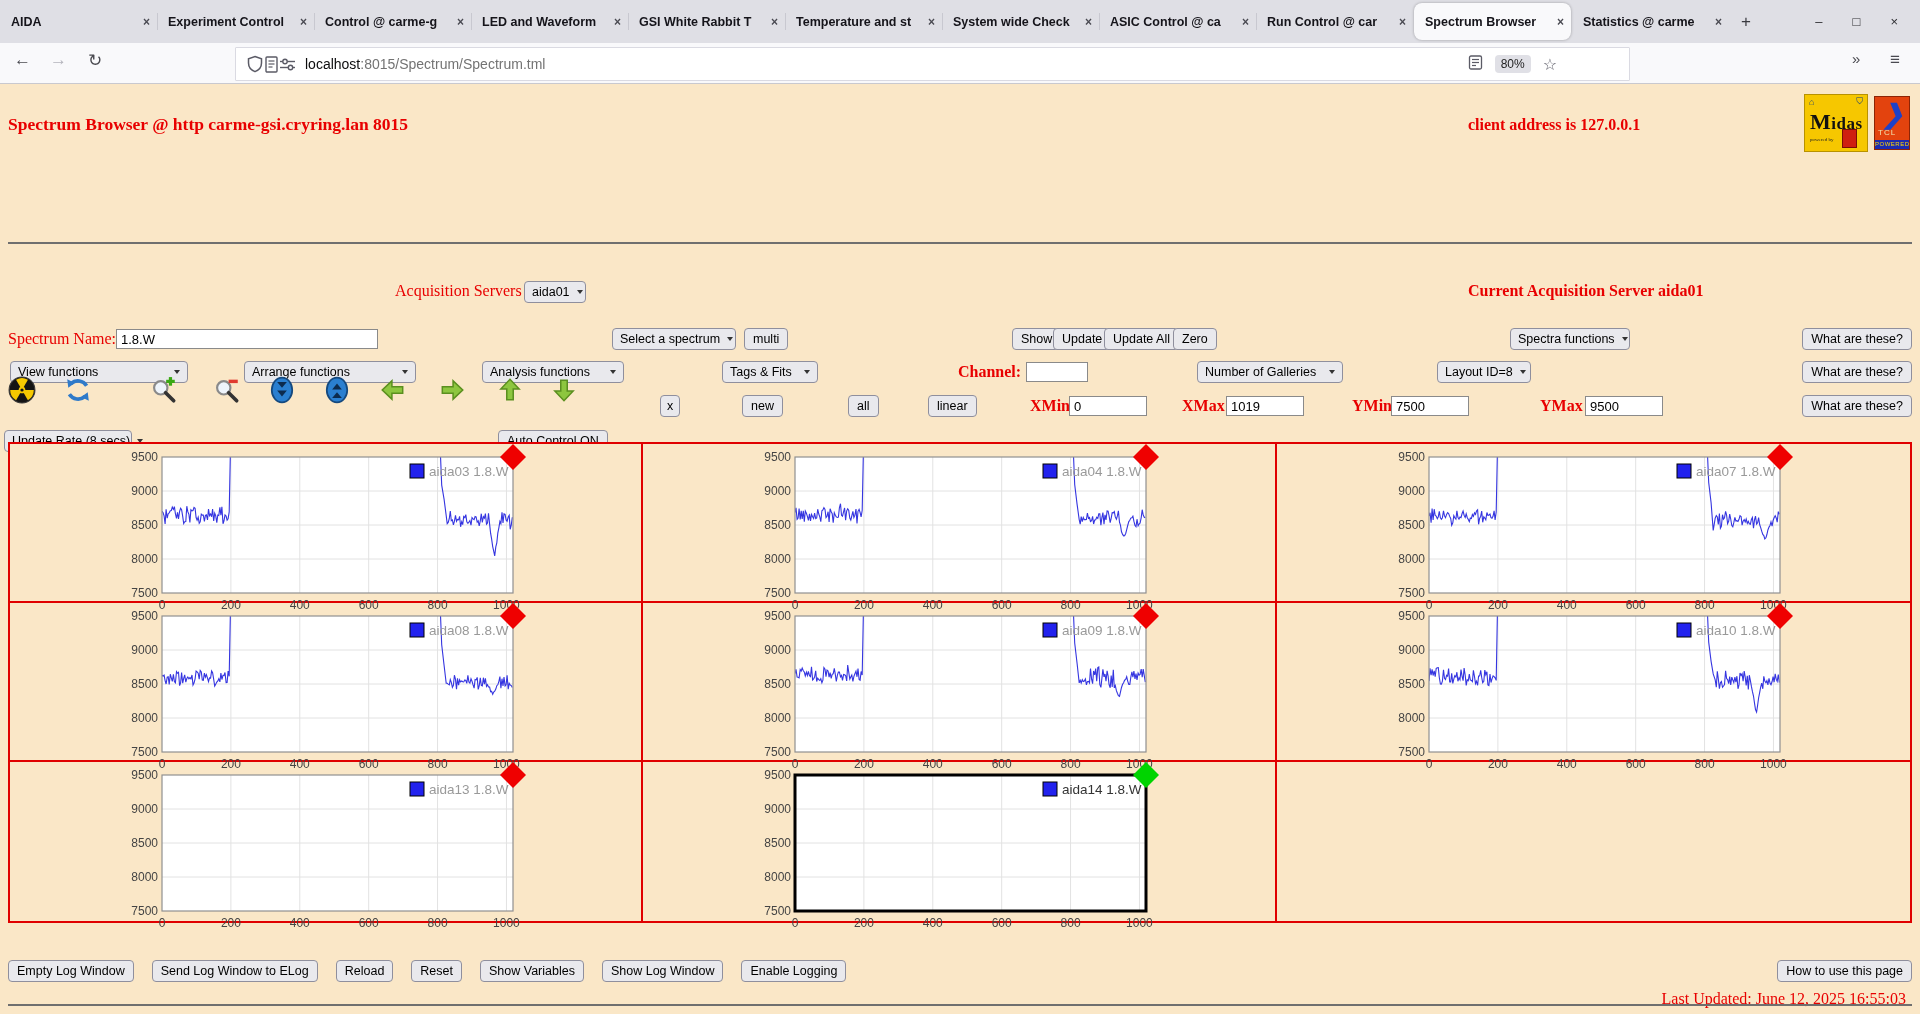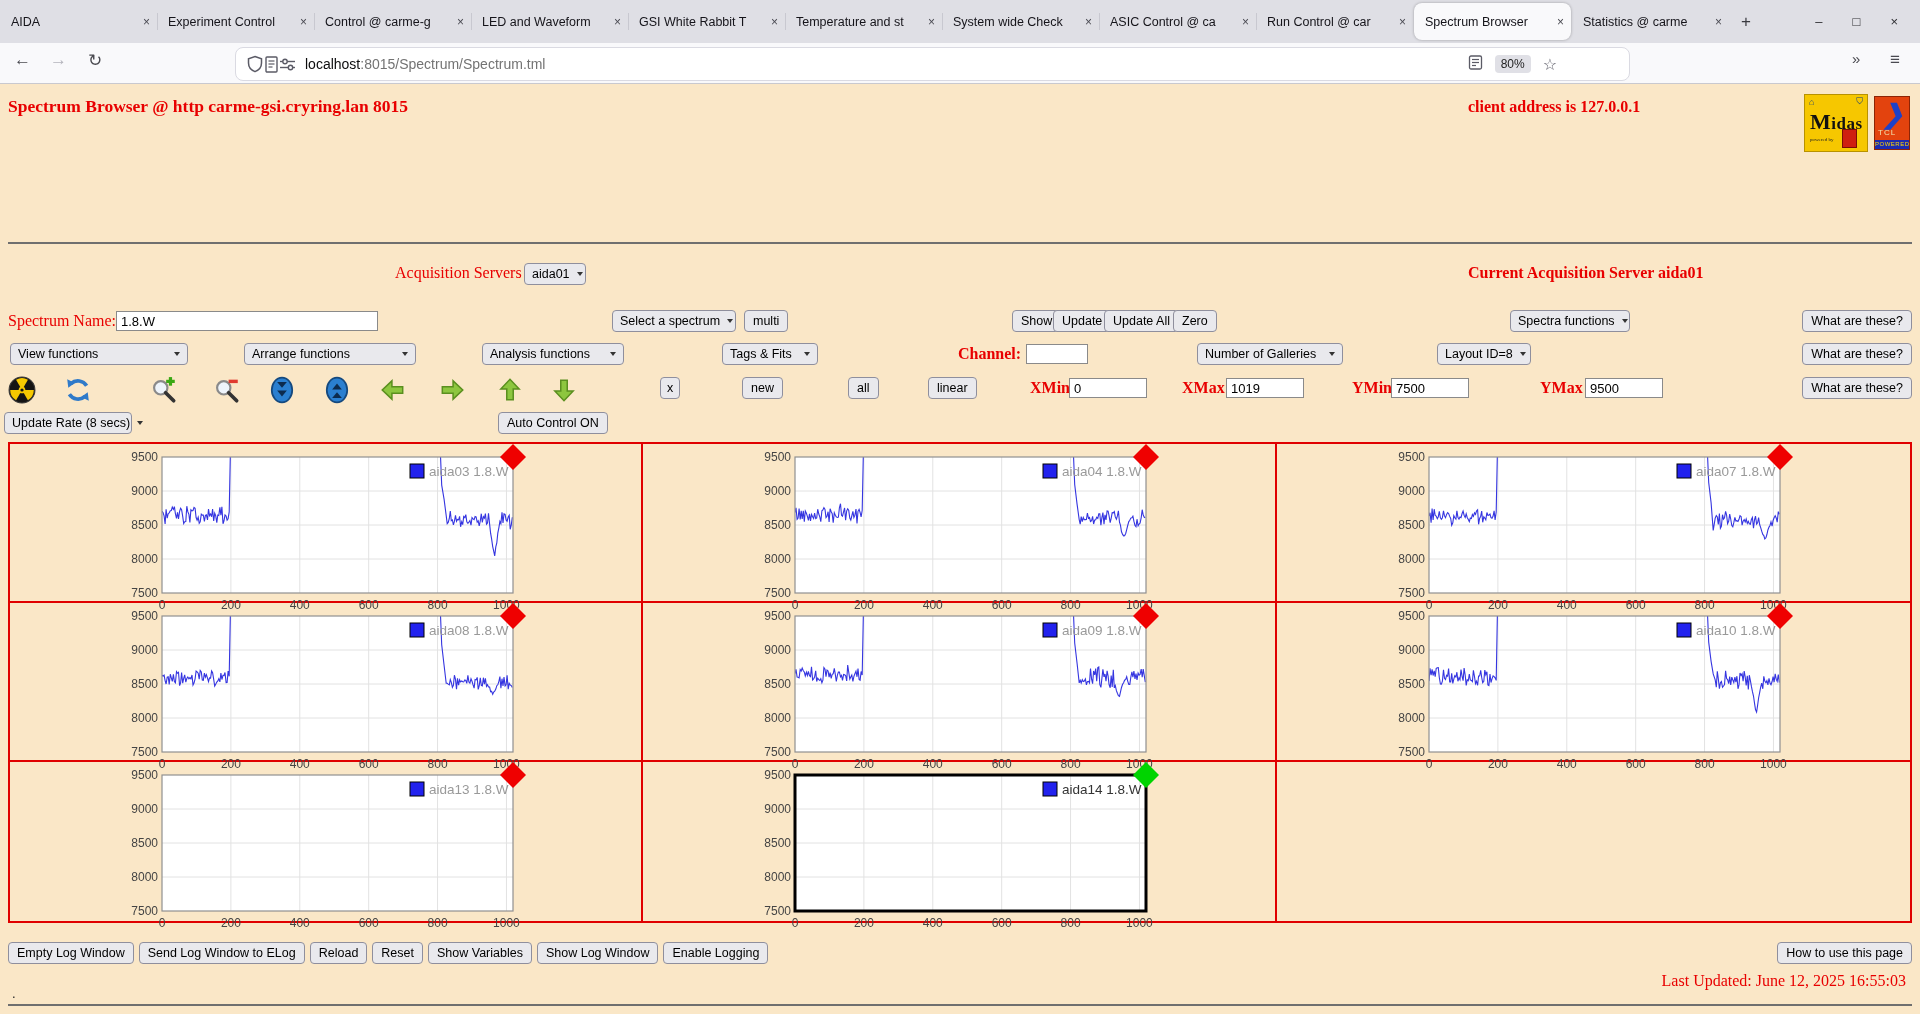--- a/index.html
+++ b/index.html
@@ -1,41 +1,41 @@
 <!DOCTYPE html>
 <html><head>
 <meta charset="utf-8">
 <style>
   html,body{margin:0;padding:0;}
   body{width:1920px;height:1014px;overflow:hidden;font-family:"Liberation Sans",sans-serif;background:#fae7c7;}
   
   .tabbar{height:43px;background:#dfdfe5;display:flex;align-items:stretch;}
-  .tabs{display:flex;flex:0 0 auto;}
+  .tabs{display:flex;flex:0 0 auto;font-weight:bold;}
   .tab{width:157px;display:flex;align-items:center;padding:0 7px 0 11px;box-sizing:border-box;
        color:#15141a;font-size:12.5px;position:relative;cursor:default;}
   .tab:not(.active)+.tab:not(.active)::before{content:"";position:absolute;left:0;top:13px;bottom:13px;width:1px;background:#c8c8d0;}
   .tab .lbl{flex:1;white-space:nowrap;overflow:hidden;}
   .tab .x{color:#4a4a52;margin-left:5px;font-size:12px;}
   .tab.active{background:#f9f9fb;border-radius:8px;margin:3px 1px;box-shadow:0 0 3px rgba(0,0,0,.3);}
   .newtab{width:34px;display:flex;align-items:center;justify-content:center;font-size:17px;color:#3a3a40;}
   .winctl{margin-left:auto;display:flex;align-items:center;gap:30px;padding:0 22px;color:#2f2f33;font-size:13px;}
   .navbar{height:40px;background:#f9f9fb;border-bottom:1px solid #c9c9cf;position:relative;}
   .navbtn{position:absolute;top:7px;font-size:17px;color:#4a4a50;}
   .navbtn.dis{color:#b4b4bc;}
   .urlbar{position:absolute;left:235px;top:4px;width:1395px;height:30px;background:#fff;border:1px solid #dadae2;
-          border-radius:8px;display:flex;align-items:center;font-size:14px;box-sizing:border-box;padding:16px 10px;}
+          border-radius:1px;display:flex;align-items:center;font-size:14px;box-sizing:border-box;padding:16px 10px;}
   .urlbar .seg{display:flex;align-items:center;gap:9px;}
   .url-host{color:#0c0c0d;margin-left:9px;}
   .url-rest{color:#737373;}
   .url-right{margin-left:auto;display:flex;align-items:center;gap:12px;margin-right:62px;}
   .zoombadge{background:#e0e0e6;border-radius:4px;font-size:12px;padding:2px 6px;color:#222;}
   .star{font-size:16px;color:#5b5b66;}
   
   .page{position:relative;width:1920px;height:930px;background:#fae7c7;}
-  .abs{position:absolute;}
+  .abs{position:absolute;margin-top:18px;}
   .red{color:#e80000;font-family:"Liberation Serif",serif;font-size:16px;white-space:nowrap;}
   .b{font-weight:bold;}
   .hr{border:none;border-top:2px solid #6f6f6f;margin:0;}
   .btn{display:inline-flex;align-items:center;justify-content:center;background:#e9e9ed;border:1px solid #8f8f9d;
        border-radius:4px;font-size:12.5px;padding:2px 8px;color:#000;height:22px;box-sizing:border-box;white-space:nowrap;}
   .sel{display:inline-flex;align-items:center;background:#e9e9ed;border:1px solid #8f8f9d;border-radius:4px;
        font-size:12.5px;padding:2px 7px;color:#000;height:22px;box-sizing:border-box;gap:7px;white-space:nowrap;}
   .sel::after{content:"";width:0;height:0;border-left:3.5px solid transparent;border-right:3.5px solid transparent;
        border-top:4.5px solid #333;margin-left:auto;}
   .ti{background:#fff;border:1px solid #8a8a8a;height:20px;font-size:13px;padding:0 4px;box-sizing:border-box;font-family:"Liberation Sans",sans-serif;}
@@ -584,21 +584,21 @@
           <g>
             <rect x="278" y="13" width="14" height="14" fill="#2222ee" stroke="#000" stroke-width="1"></rect>
             <text x="297" y="25" font-size="13.5" fill="#333" font-family="Liberation Sans, sans-serif">aida14 1.8.W</text>
           </g>
           <polygon points="381,-7 394,6 381,19 368,6" fill="#00d400"></polygon>
         </svg>
       </div>
       <div class="cell"></div>
     </div>
 
-  <div class="abs" id="footer-buttons" style="left:8px;top:858px;display:flex;gap:5px">
+  <div class="abs" id="footer-buttons" style="left:8px;top:858px;display:flex;gap:18px">
       <span class="btn">Empty Log Window</span>
       <span class="btn">Send Log Window to ELog</span>
       <span class="btn">Reload</span>
       <span class="btn">Reset</span>
       <span class="btn">Show Variables</span>
       <span class="btn">Show Log Window</span>
       <span class="btn">Enable Logging</span>
     </div>
   <span class="btn abs" style="right:8px;top:858px">How to use this page</span>
   <div class="abs red" style="right:14px;top:888px">Last Updated: June 12, 2025 16:55:03</div>

